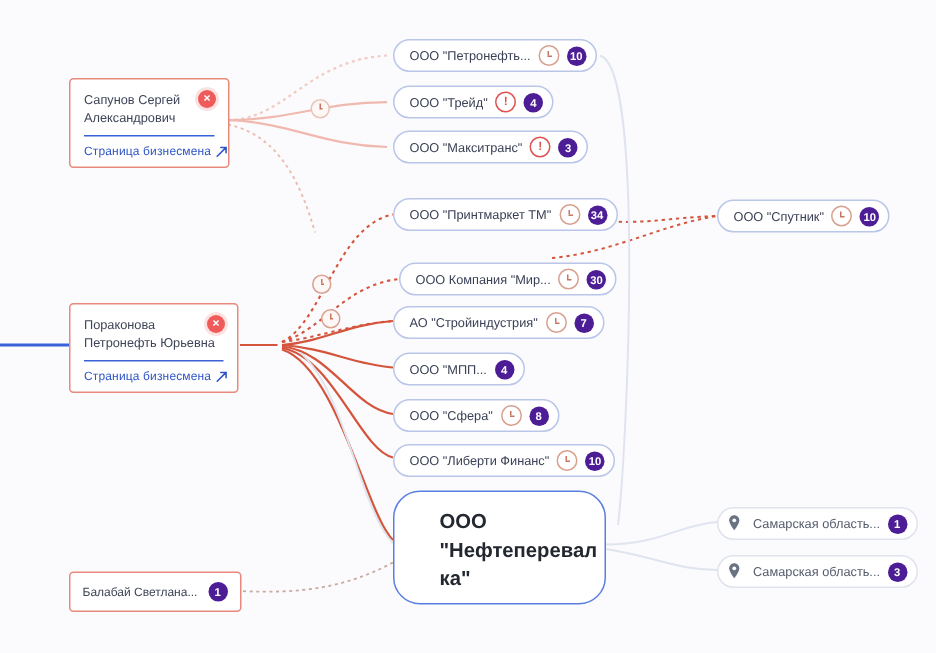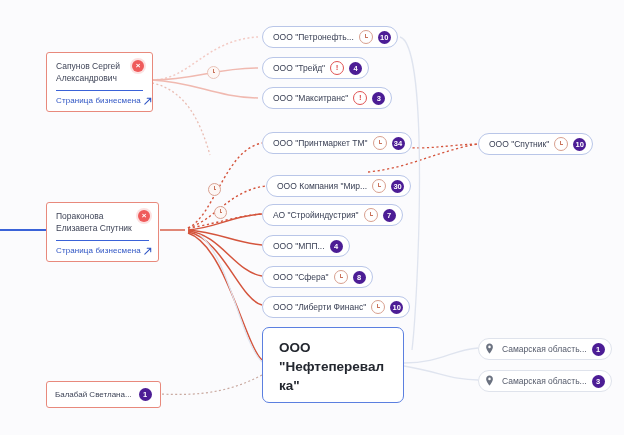--- a/index.html
+++ b/index.html
@@ -88,23 +88,23 @@
     font-size:8px;line-height:11px;text-align:center;font-weight:bold;}
   .ico.warn::after{content:"!";}
   .ico.pin{border:none;}
   .ico.pin svg{display:block;}
 
   
   .main-node{
     position:absolute;
     background:#ffffff;
     border:1.4px solid #5b7fe0;
-    border-radius:7px;
+    border-radius:18px;
     box-sizing:border-box;
-    padding:10px 16px;
+    padding:10px 30px;
     z-index:6;
   }
   .main-node .main-line{
     font-size:13.5px;font-weight:bold;color:#23272f;line-height:19px;
   }
 
   
   .edge-marker{
     position:absolute;width:11px;height:11px;border-radius:50%;
     border:1px solid #d9a191;background:#fdf7f5;z-index:3;
@@ -174,21 +174,21 @@
       <span class="link-arrow">
         <svg width="8" height="8" viewBox="0 0 10 10">
           <path d="M1 9 L8 2 M4 1.6 L8.4 1.6 L8.4 6" stroke="#2f55c4" stroke-width="1.3" fill="none" stroke-linecap="round"></path>
         </svg>
       </span>
     </div>
   </div>
 
   <div class="person-card" style="left:46px;top:202px;width:113px;">
     <div class="card-x"></div>
-    <div class="person-name" style="width:90px;">Пораконова Елизавета Спутник</div>
+    <div class="person-name" style="width:90px;">Пораконова Петронефть Юрьевна</div>
     <div class="person-divider"></div>
     <div class="person-link">
       <span>Страница бизнесмена</span>
       <span class="link-arrow">
         <svg width="8" height="8" viewBox="0 0 10 10">
           <path d="M1 9 L8 2 M4 1.6 L8.4 1.6 L8.4 6" stroke="#2f55c4" stroke-width="1.3" fill="none" stroke-linecap="round"></path>
         </svg>
       </span>
     </div>
   </div>

